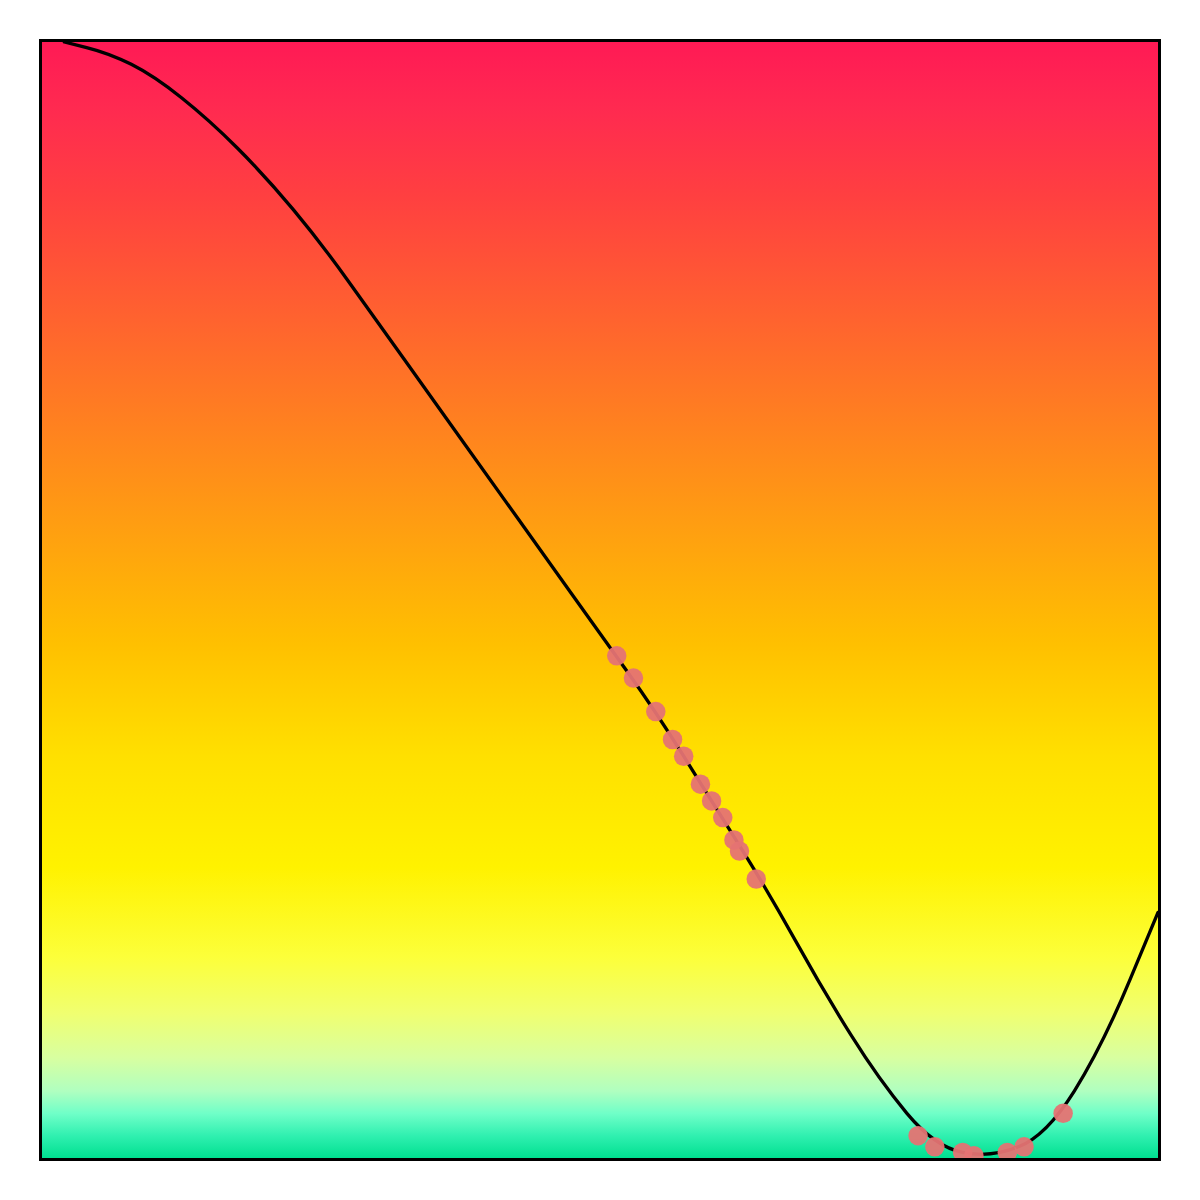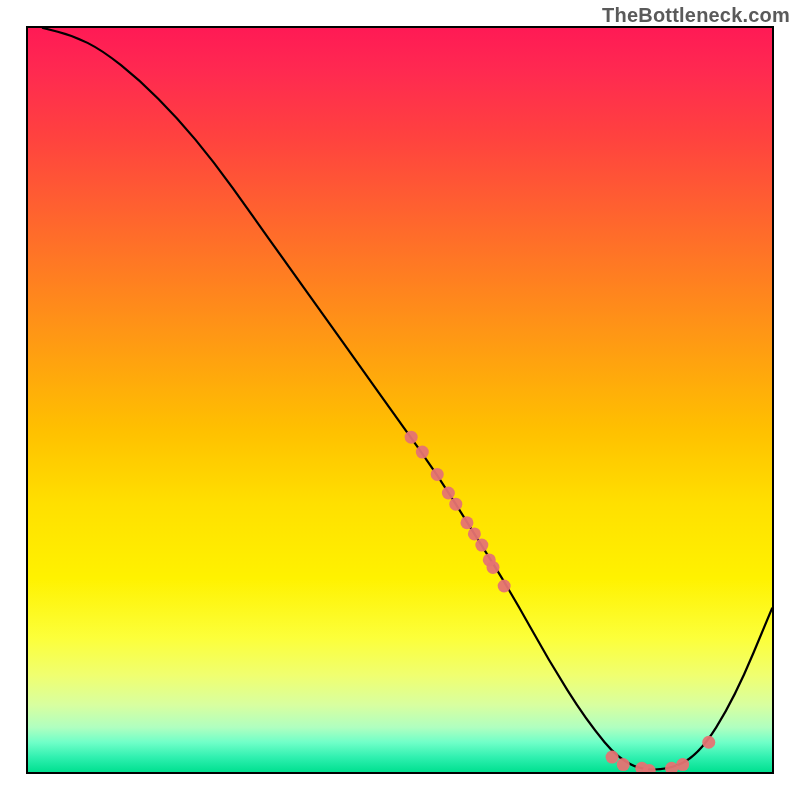--- a/index.html
+++ b/index.html
@@ -60,21 +60,20 @@
   svg.curve {
     position: absolute;
     left: 0; top: 0;
     width: 100%; height: 100%;
   }
 </style>
 </head>
 <body>
 
 <div class="container">
-  <div class="watermark">TheBottleneck.com</div>
   <div class="plot-area">
     <div class="gradient"></div>
     <svg class="curve" viewBox="0 0 744 744" preserveAspectRatio="none">
       <path id="curve-path" fill="none" stroke-width="2.2" stroke-linecap="round" stroke-linejoin="round" d="M 14.88 0.00 Q 14.88 0.00 29.76 3.72 Q 44.64 7.44 59.52 14.88 Q 74.40 22.32 93.00 37.20 Q 111.60 52.08 130.20 70.68 Q 148.80 89.28 167.40 111.60 Q 186.00 133.92 204.60 159.96 Q 223.20 186.00 241.80 212.04 Q 260.40 238.08 279.00 264.12 Q 297.60 290.16 316.20 316.20 Q 334.80 342.24 353.40 368.28 Q 372.00 394.32 390.60 420.36 Q 409.20 446.40 427.80 476.16 Q 446.40 505.92 465.00 535.68 Q 483.60 565.44 502.20 598.92 Q 520.80 632.40 539.40 662.16 Q 558.00 691.92 576.60 714.24 Q 595.20 736.56 613.80 740.28 Q 632.40 744.00 651.00 736.56 Q 669.60 729.12 688.20 699.36 Q 706.80 669.60 725.40 624.96 T 744.00 580.32 " stroke="#000000"></path>
       <g id="points-group">
           <circle cx="383.16" cy="409.20" r="6.5" fill="#e57373" fill-opacity="0.95"></circle>
           <circle cx="394.32" cy="424.08" r="6.5" fill="#e57373" fill-opacity="0.95"></circle>
           <circle cx="409.20" cy="446.40" r="6.5" fill="#e57373" fill-opacity="0.95"></circle>
           <circle cx="420.36" cy="465.00" r="6.5" fill="#e57373" fill-opacity="0.95"></circle>
           <circle cx="427.80" cy="476.16" r="6.5" fill="#e57373" fill-opacity="0.95"></circle>

